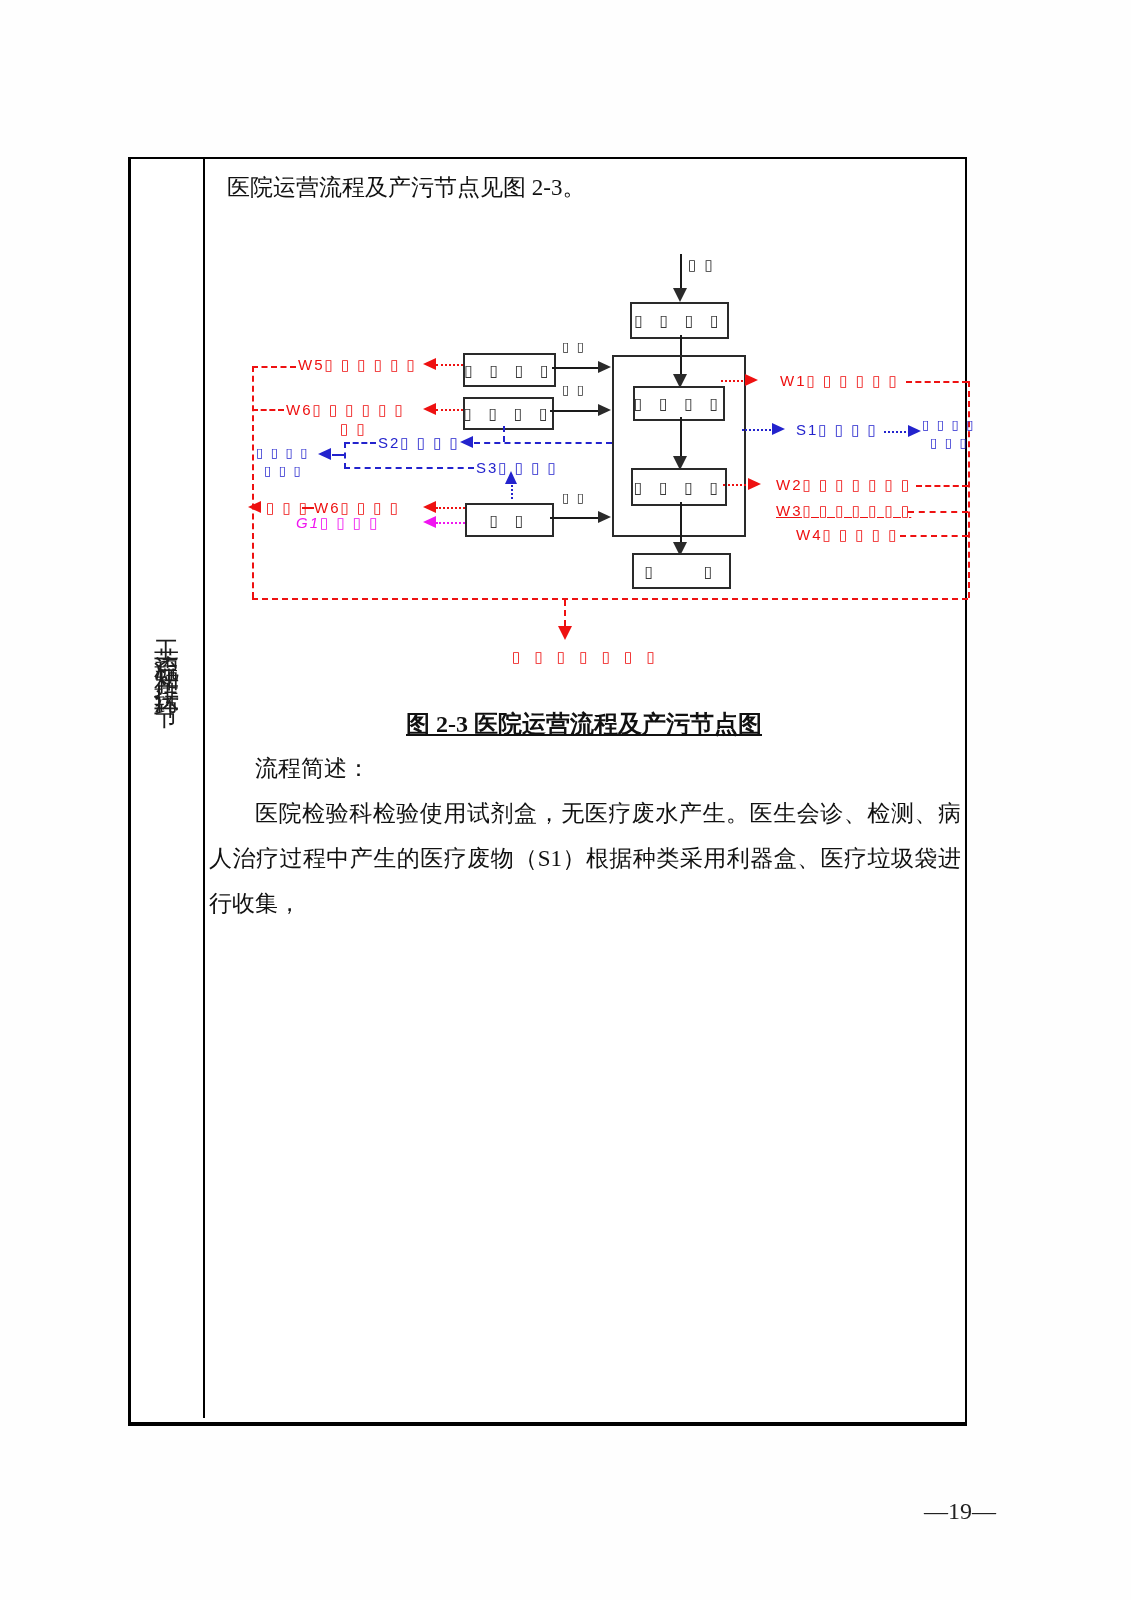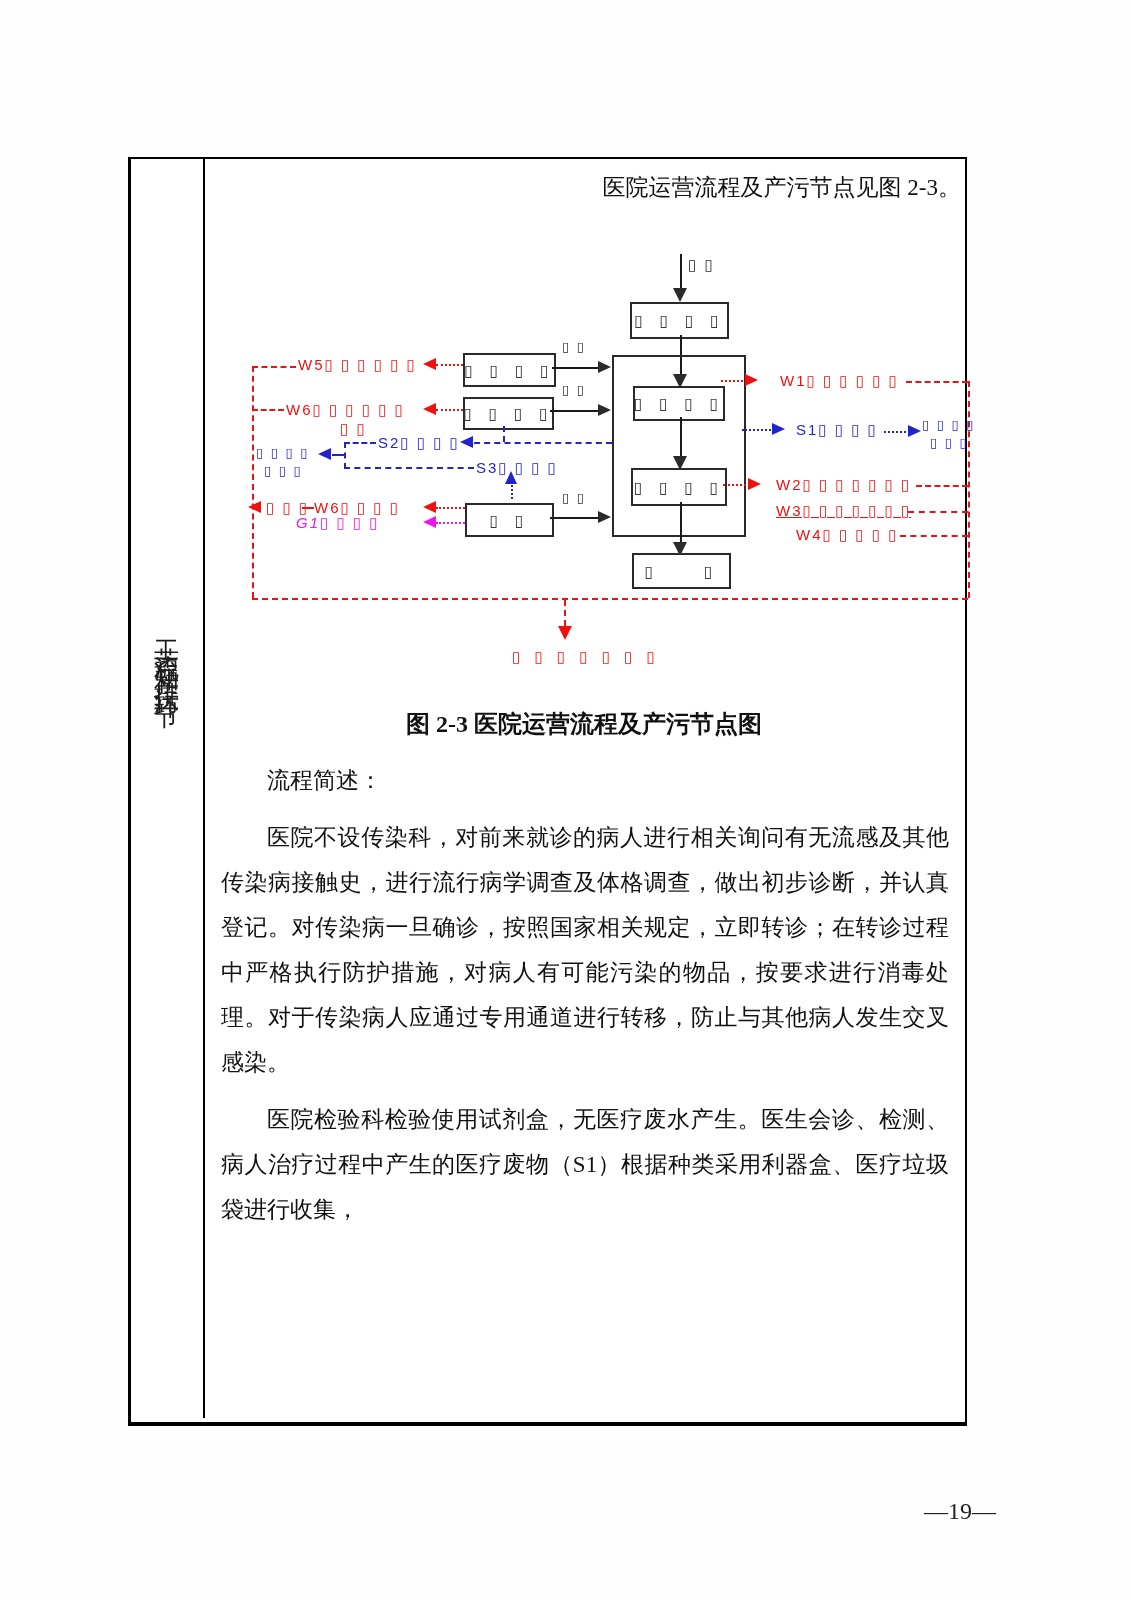--- a/index.html
+++ b/index.html
@@ -5,26 +5,26 @@
   html,body{margin:0;padding:0;background:#fff;}
   #page{position:relative;width:1131px;height:1600px;background:#fefefe;overflow:hidden;
         font-family:"Liberation Serif","DejaVu Serif",serif;color:#111;}
   
   .frame{position:absolute;left:128px;top:157px;width:834px;height:1263px;
          border:2px solid #000;border-left-width:3px;border-bottom-width:4px;background:#fff;}
   .divider{position:absolute;left:203px;top:159px;width:2px;height:1259px;background:#000;}
   .side-label{position:absolute;left:130px;top:620px;width:73px;text-align:center;}
   .side-label span{writing-mode:vertical-rl;text-orientation:upright;font-size:25px;
          letter-spacing:7px;color:#1c1c1c;}
-  .intro{position:absolute;left:207px;top:172px;width:754px;font-size:23px;text-indent:20px;text-align:right;}
+  .intro{position:absolute;left:207px;top:172px;width:754px;font-size:23px;text-indent:20px;}
   .caption{position:absolute;left:205px;top:708px;width:758px;text-align:center;
-         font-size:24px;font-weight:bold;}
+         font-size:24px;font-weight:bold;text-decoration:underline;}
   .bodytext{position:absolute;left:209px;top:746px;width:752px;height:676px;overflow:hidden;
          font-size:23px;line-height:45px;text-align:justify;}
-  .bodytext p{margin:12px;text-indent:2em;}
+  .bodytext p{margin:0;text-indent:2em;}
   .pageno{position:absolute;left:880px;top:1498px;width:160px;text-align:center;font-size:24px;color:#222;}
   
   #diagram{position:absolute;left:240px;top:250px;width:730px;height:430px;
          font-family:"Liberation Sans","DejaVu Sans",sans-serif;}
   .fbox{position:absolute;border:2px solid #2a2a2a;background:#fff;display:flex;align-items:center;
         justify-content:center;font-size:16px;color:#3a3a3a;letter-spacing:6px;white-space:nowrap;}
   .flab{position:absolute;white-space:nowrap;font-size:15px;letter-spacing:2px;}
   .sm{font-size:13px;letter-spacing:2px;}
   .c-k{color:#2a2a2a}.c-r{color:#ee1111}.c-b{color:#2323cd}.c-m{color:#f015f0}
   .hl{position:absolute;border-top:2px solid #1a1a1a;}
@@ -153,18 +153,17 @@
     <div class="rdh" style="left:12px;top:348px;width:716px;"></div>
     <div class="rdv" style="left:324px;top:350px;height:26px;"></div>
     <div class="ar down c-r" style="left:318px;top:376px;"></div>
     <div class="flab c-r" style="left:272px;top:398px;letter-spacing:5px;">▯ ▯ ▯ ▯ ▯ ▯ ▯</div>
   </div>
 
   <div class="caption">图 2-3 医院运营流程及产污节点图</div>
 
   <div class="bodytext">
     <p>流程简述：</p>
-    <p>医院不设传染科，对前来就诊的病人进行相关询问有无流感及其他传染病接触史，进行流行病学调查及体格调查，做出初步诊断，并认真登记。对传染病一旦确诊，按照国家相关规定，立即转诊；在转诊过程中严格执行防护措施，对病人有可能污染的物品，按要求进行消毒处理。对于传染病人应通过专用通道进行转移，防止与其他病人发生交叉感染。</p>
     <p>医院检验科检验使用试剂盒，无医疗废水产生。医生会诊、检测、病人治疗过程中产生的医疗废物（S1）根据种类采用利器盒、医疗垃圾袋进行收集，</p>
   </div>
 
   <div class="pageno">—19—</div>
 </div>
 
 </body></html>

